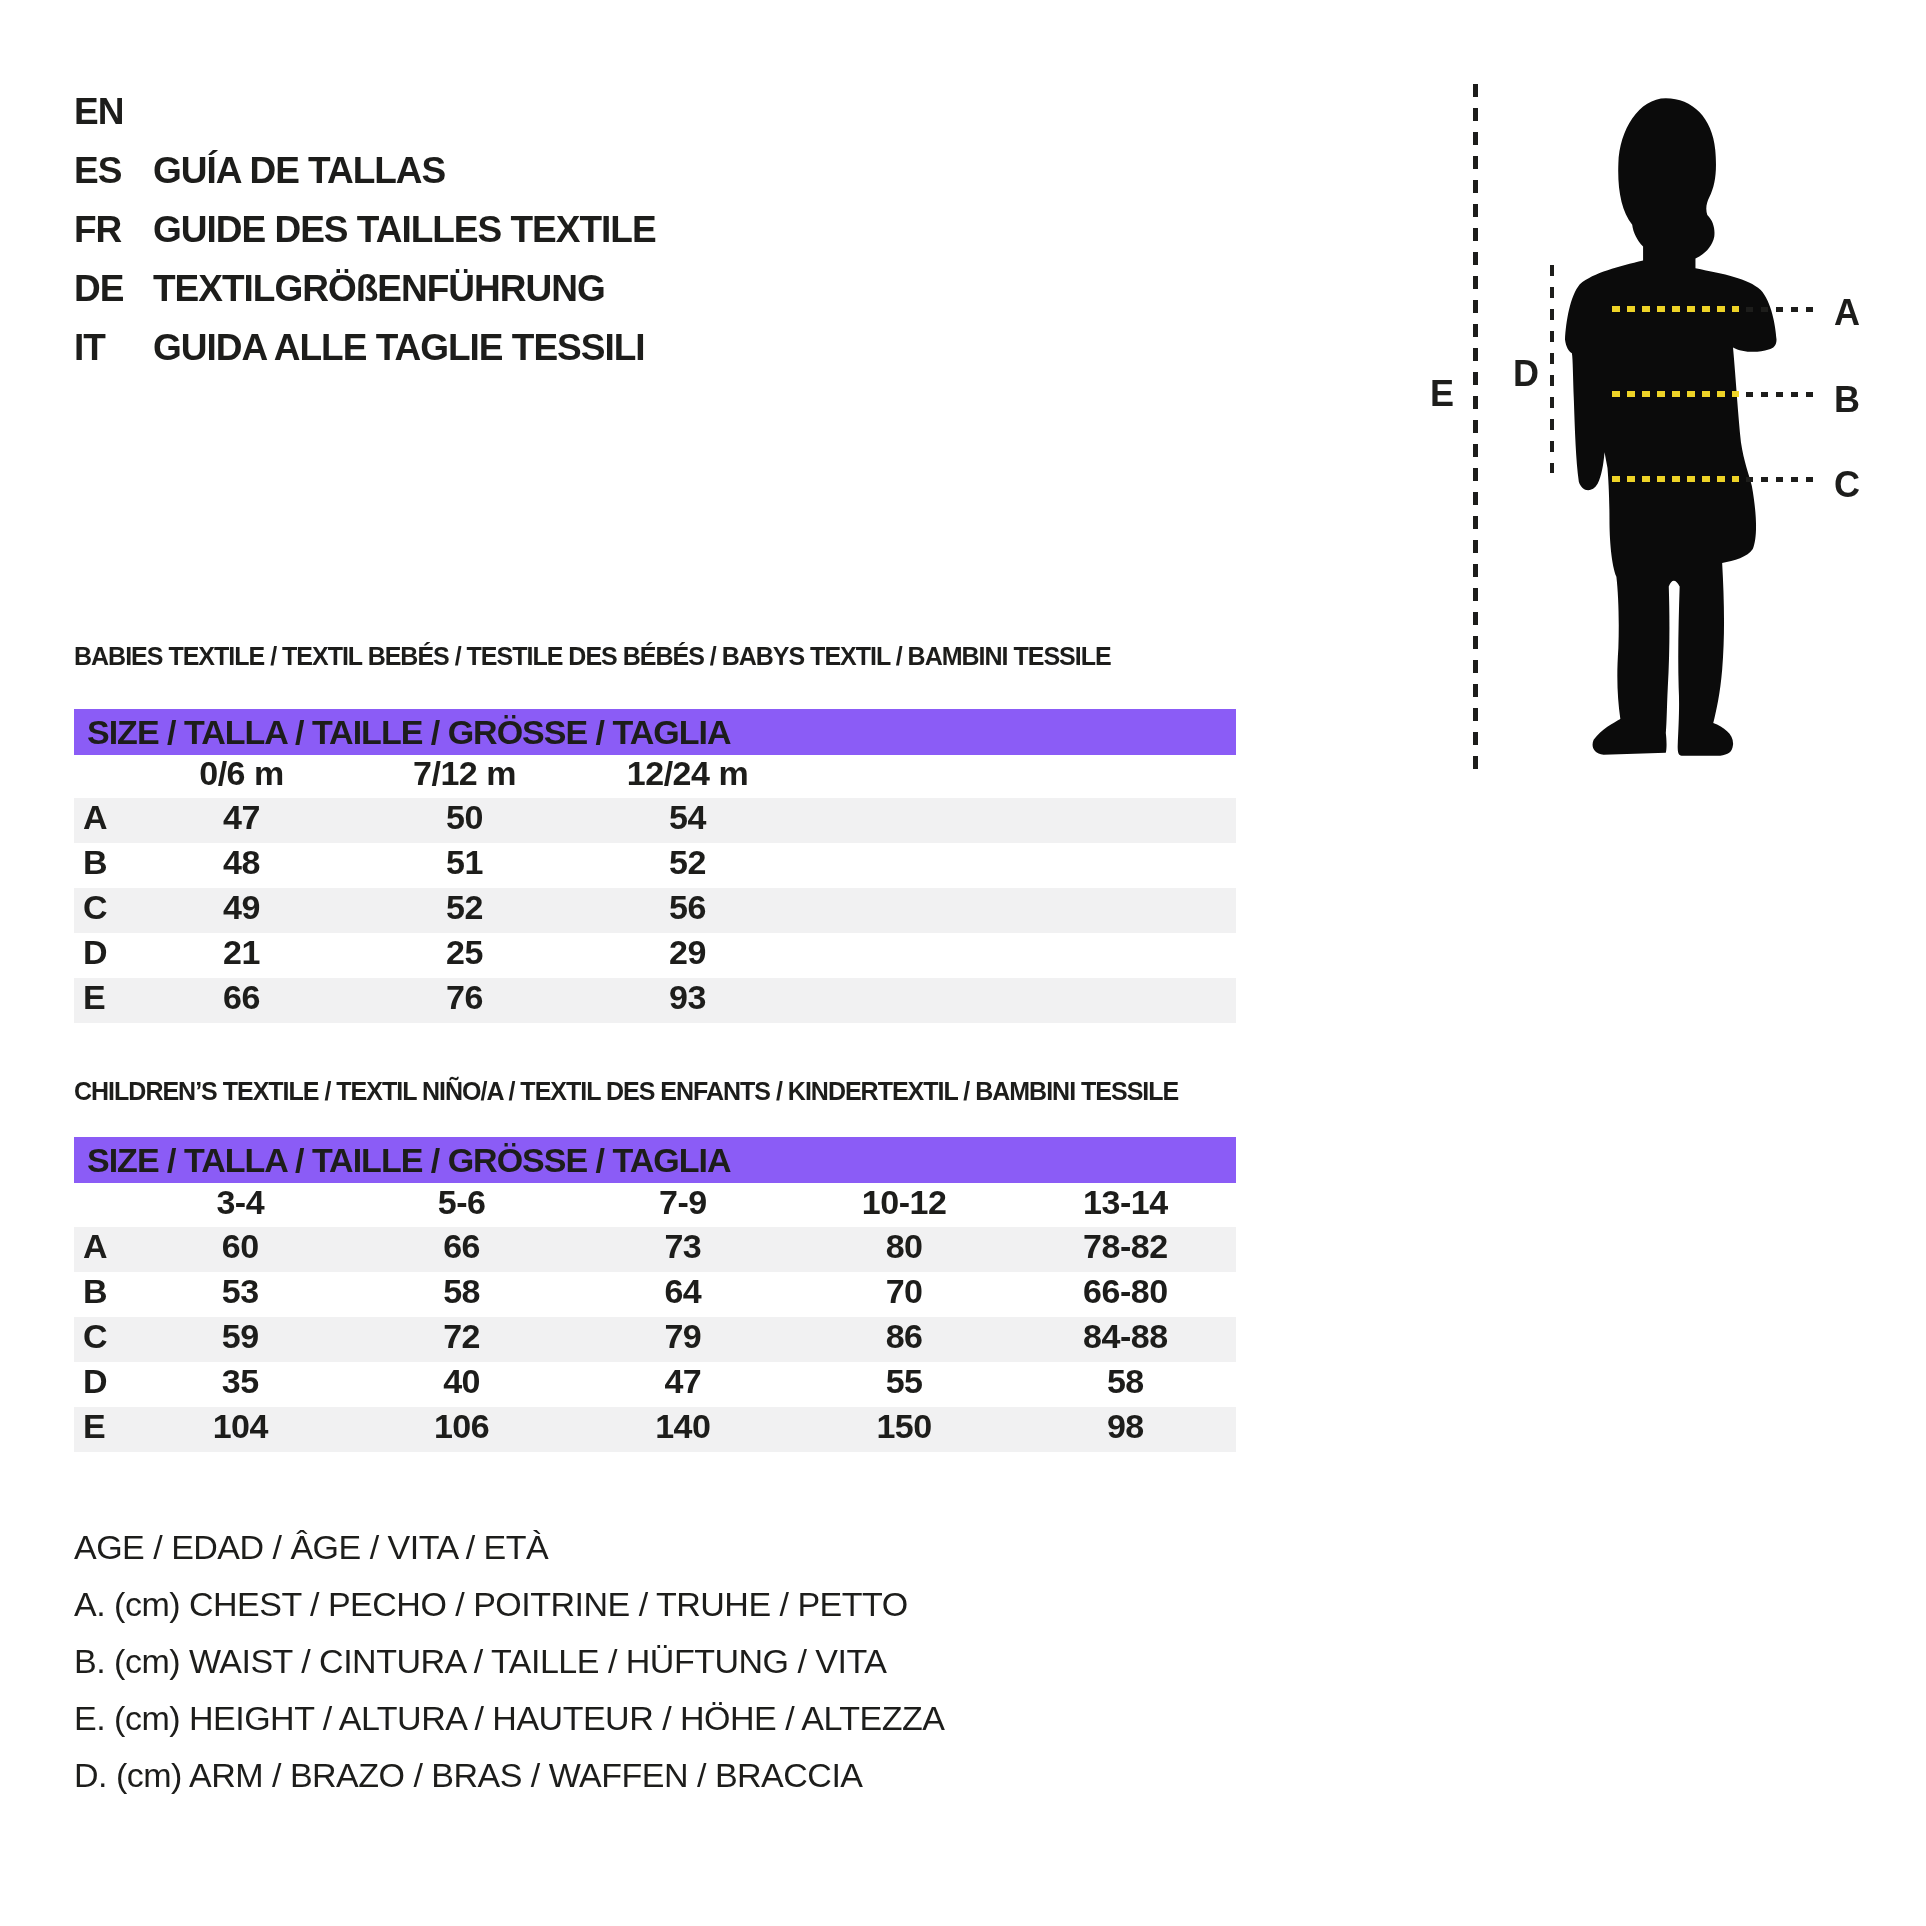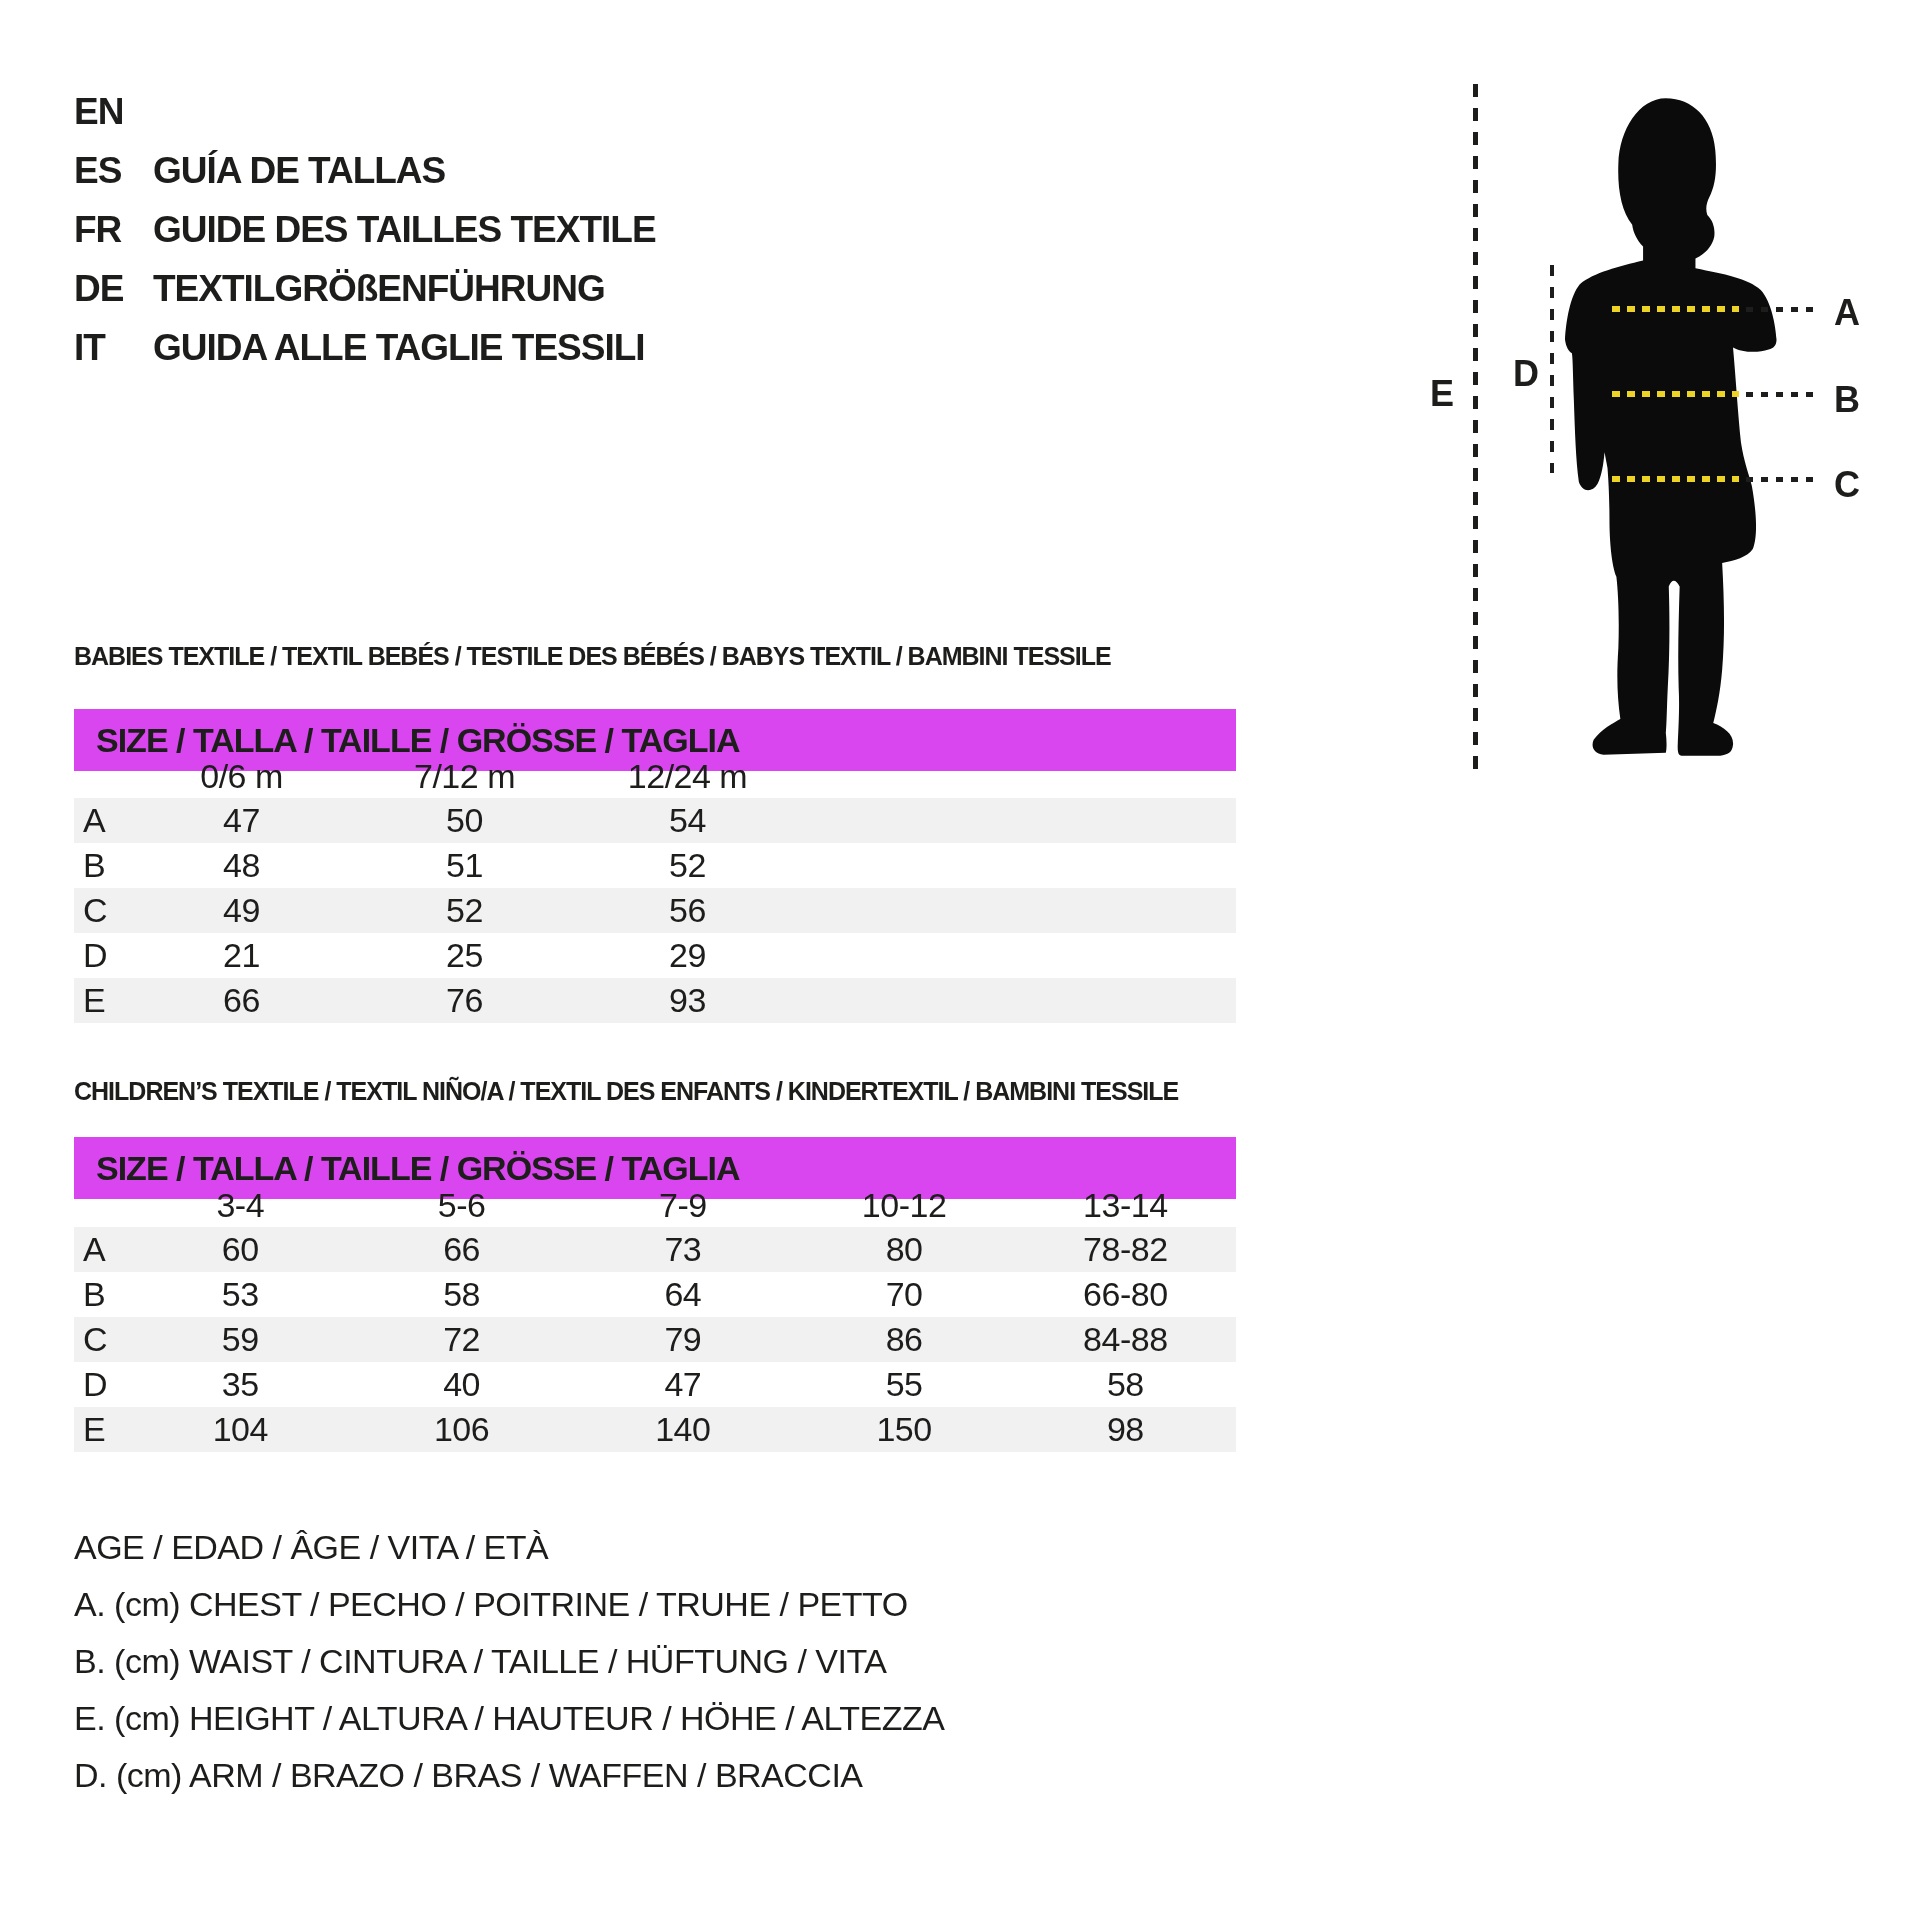--- a/index.html
+++ b/index.html
@@ -13,27 +13,27 @@
   .langs{left:74px;top:91px;}
   .lang-row{display:flex;height:59px;align-items:flex-start;}
   .lang-code{width:79px;font-size:37px;font-weight:700;letter-spacing:-1px;}
   .lang-title{font-size:37px;font-weight:700;letter-spacing:-1px;white-space:nowrap;}
 
   
   .heading{font-size:25px;font-weight:700;letter-spacing:-1px;white-space:nowrap;}
 
   
   .size-bar{
-    width:1162px;height:62px;background:#d946ef;display:flex;align-items:center;
-    padding-left:22px;box-sizing:border-box;font-size:34px;font-weight:700;letter-spacing:-1px;
+    width:1162px;height:46px;background:#8b5cf6;display:flex;align-items:center;
+    padding-left:13px;box-sizing:border-box;font-size:34px;font-weight:700;letter-spacing:-1px;
   }
 
   
   .tbl{width:1162px;}
-  .trow{display:flex;height:45px;align-items:center;font-size:34px;letter-spacing:-0.5px;}
+  .trow{display:flex;height:45px;font-size:34px;letter-spacing:-0.5px;font-weight:bold;}
   .trow.head{height:44px;}
   .trow.stripe{background:#f1f1f2;}
   .tlabel{width:56px;padding-left:9px;box-sizing:border-box;}
   .tcell{width:223px;text-align:center;}
 
   
   .legend-line{font-size:34px;letter-spacing:-0.5px;line-height:57px;white-space:nowrap;}
 
   
   .vdash-e{

